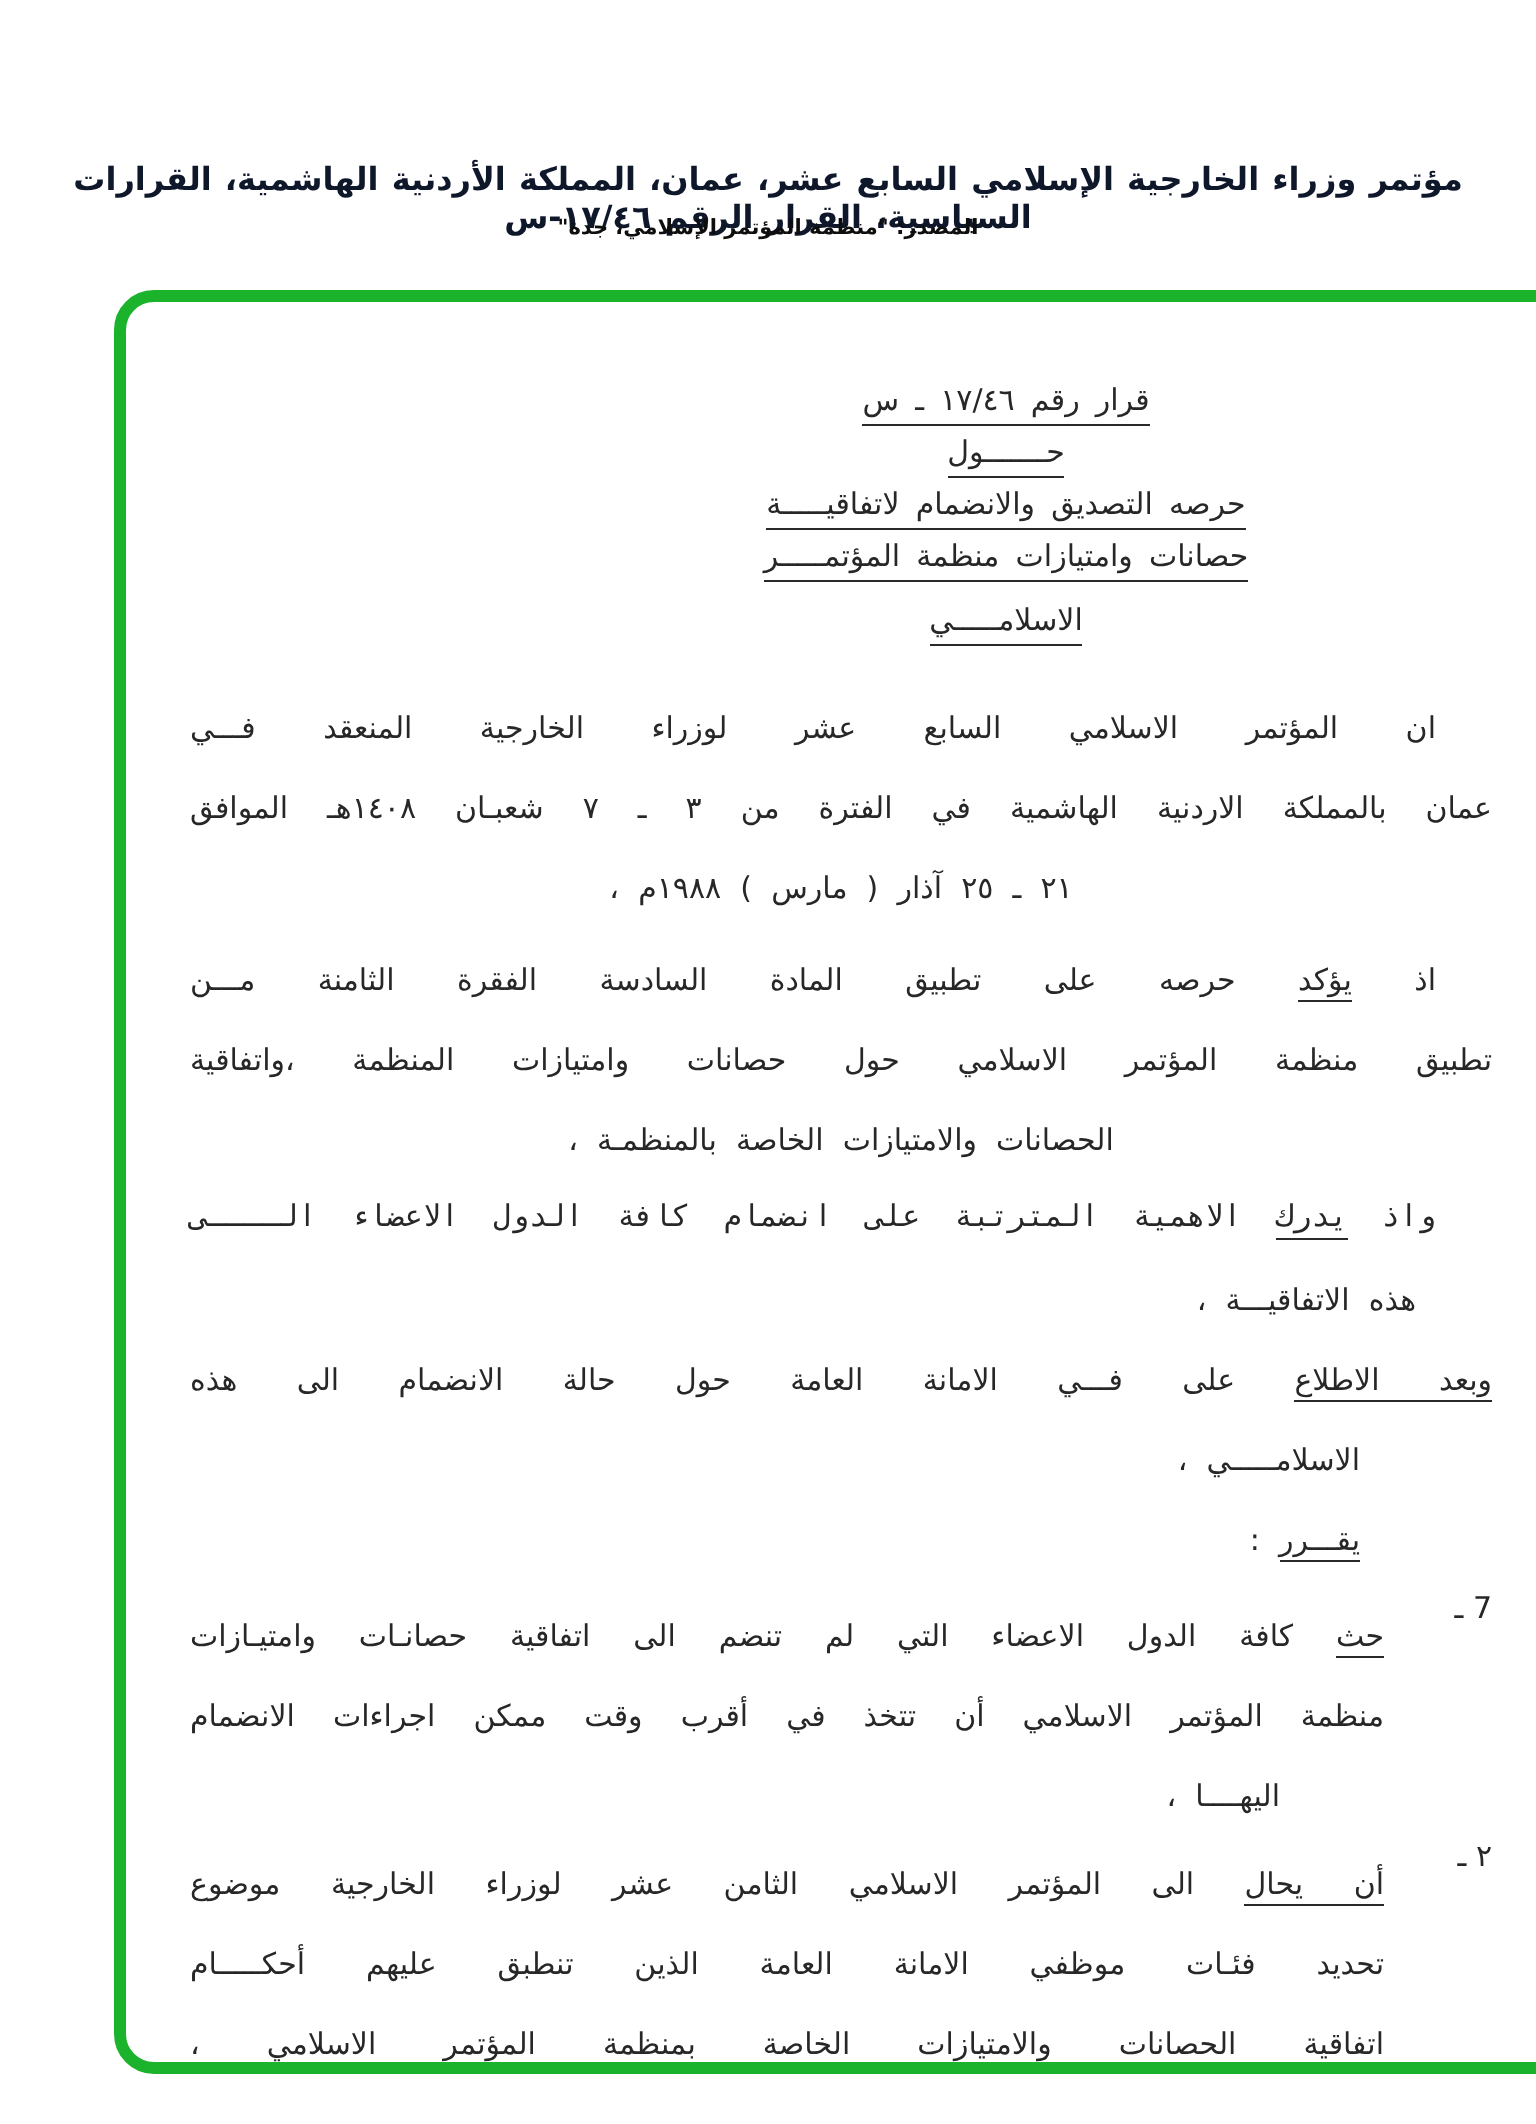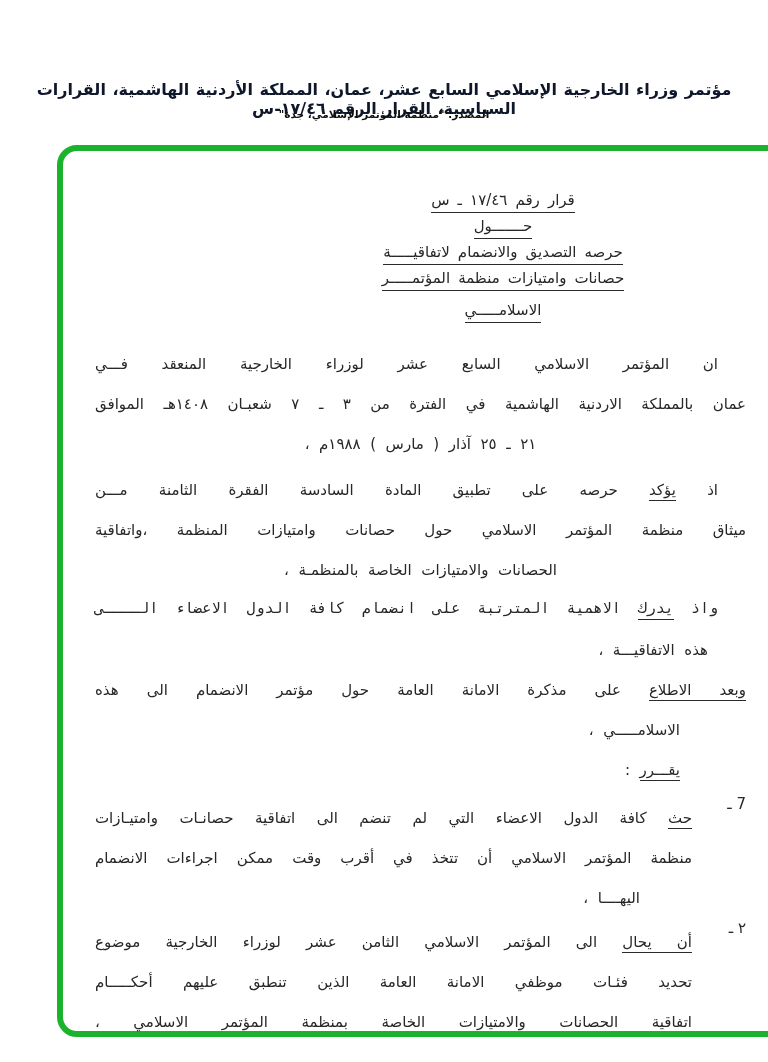--- a/index.html
+++ b/index.html
@@ -62,29 +62,29 @@
         <div class="title-line last"><span class="u-title">الاسلامـــــي</span></div>
       </div>
     <div class="paras">
         <div class="para">
           <div class="line justify" style="padding-right: 28px;"><span>ان المؤتمر الاسلامي السابع عشر لوزراء الخارجية المنعقد فـــي</span></div>
           <div class="line justify"><span>عمان بالمملكة الاردنية الهاشمية في الفترة من ٣ ـ ٧ شعبـان ١٤٠٨هـ الموافق</span></div>
           <div class="line center"><span>٢١ ـ ٢٥ آذار ( مارس ) ١٩٨٨م ،</span></div>
         </div>
         <div class="para">
           <div class="line justify" style="padding-right: 28px;"><span>اذ </span><span class="u">يؤكد</span><span> حرصه على تطبيق المادة السادسة الفقرة الثامنة مـــن</span></div>
-          <div class="line justify"><span>ميثاق منظمة المؤتمر الاسلامي حول حصانات وامتيازات المنظمة ،واتفاقية</span></div>
+          <div class="line justify"><span>تطبيق منظمة المؤتمر الاسلامي حول حصانات وامتيازات المنظمة ،واتفاقية</span></div>
           <div class="line center"><span>الحصانات والامتيازات الخاصة بالمنظمـة ،</span></div>
         </div>
         <div class="para">
           <div class="line justify" style="padding-right: 28px; font-family: Liberation Mono, monospace;"><span>واذ </span><span class="u">يدرك</span><span> الاهمية المترتبة على انضمام كافة الدول الاعضاء الــــى</span></div>
           <div class="line right" style="padding-right: 38px;"><span>هذه الاتفاقيـــة ،</span></div>
         </div>
         <div class="para">
-          <div class="line justify"><span class="u">وبعد الاطلاع</span><span> على مذكرة الامانة العامة حول مؤتمر الانضمام الى هذه</span></div>
+          <div class="line justify"><span class="u">وبعد الاطلاع</span><span> على فـــي الامانة العامة حول حالة الانضمام الى هذه</span></div>
           <div class="line right" style="padding-right: 66px;"><span>الاسلامـــــي ،</span></div>
         </div>
         <div class="para">
           <div class="line right" style="padding-right: 66px;"><span class="u">يقـــرر</span><span> :</span></div>
         </div>
       </div>
     <div class="items">
         <div class="item">
           <div class="item-num">7 ـ</div>
           <div class="item-body">

